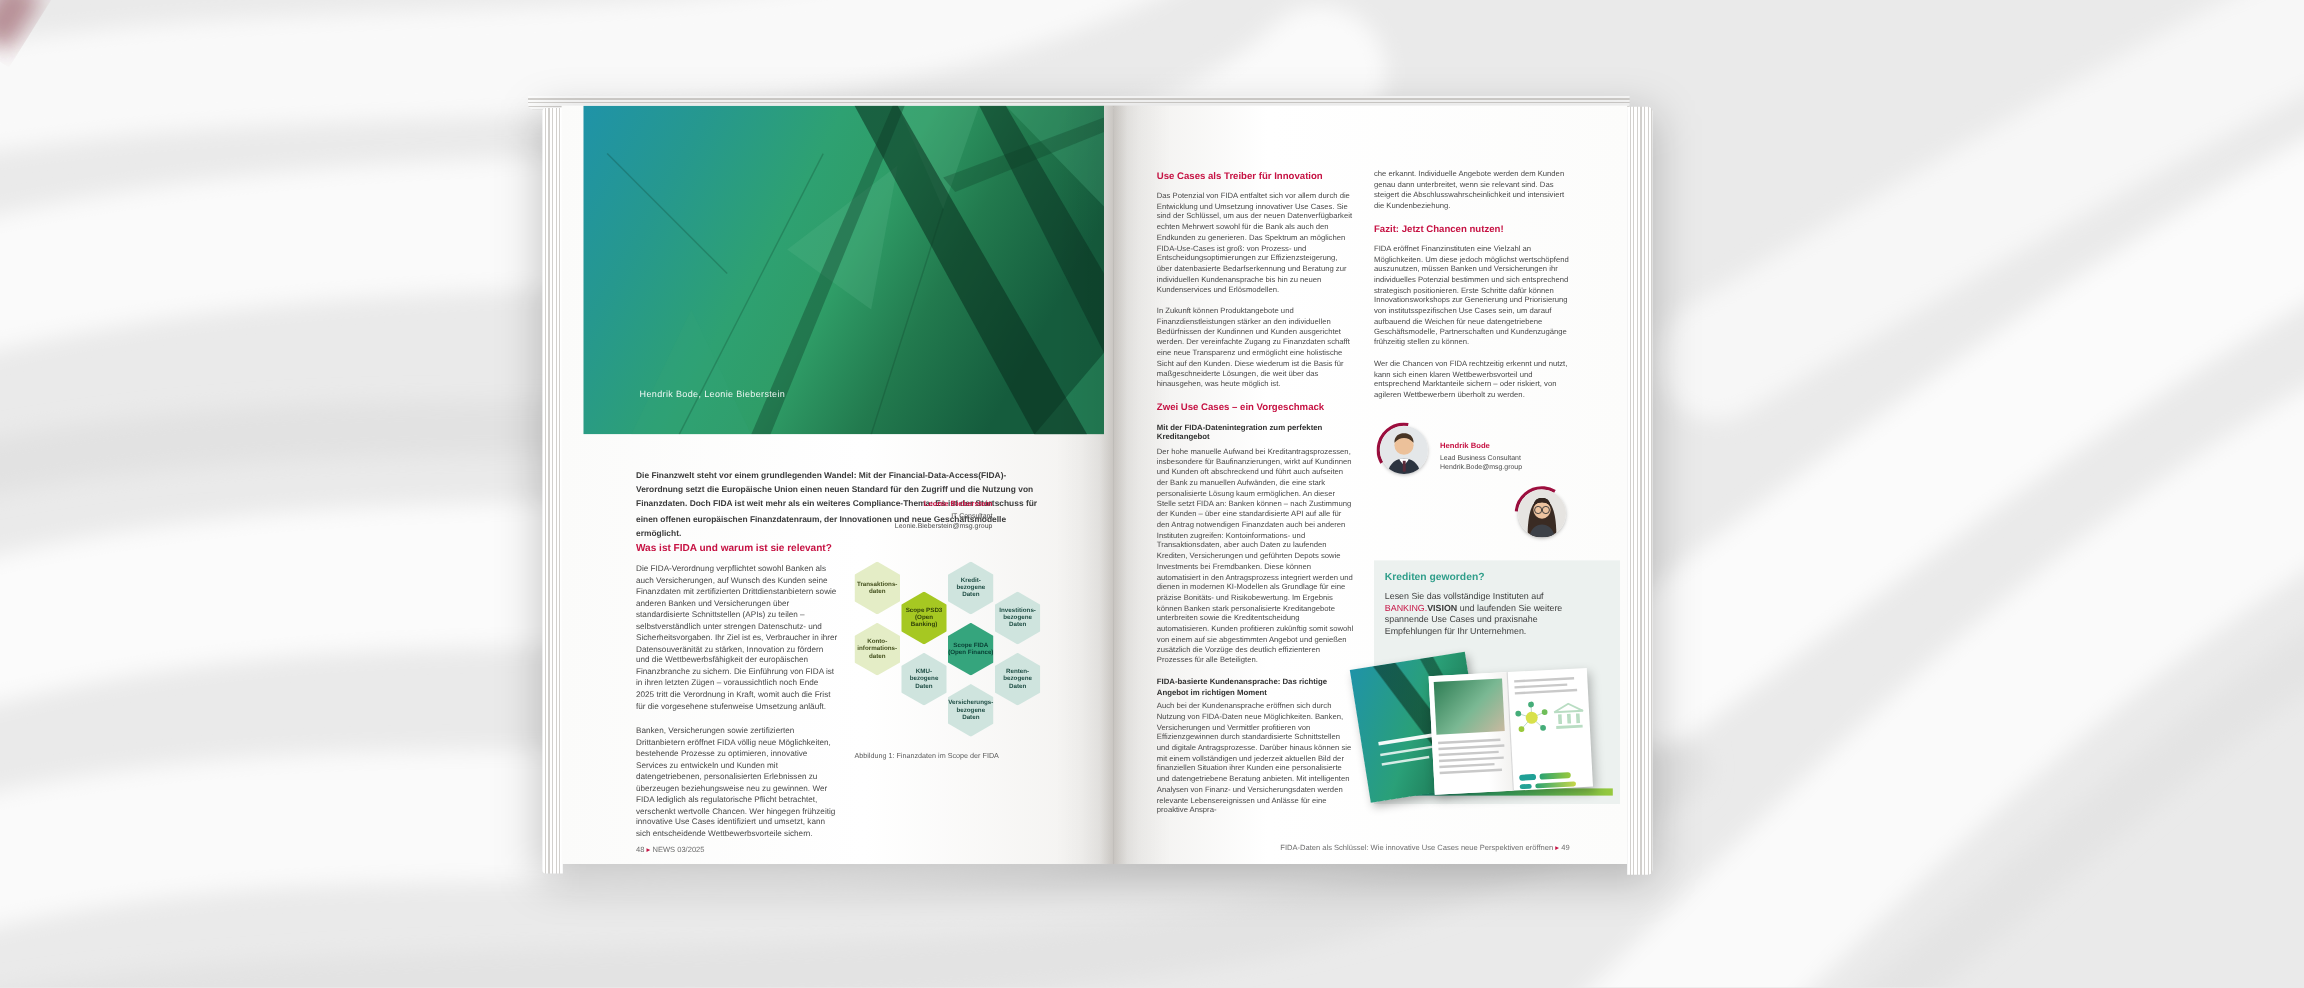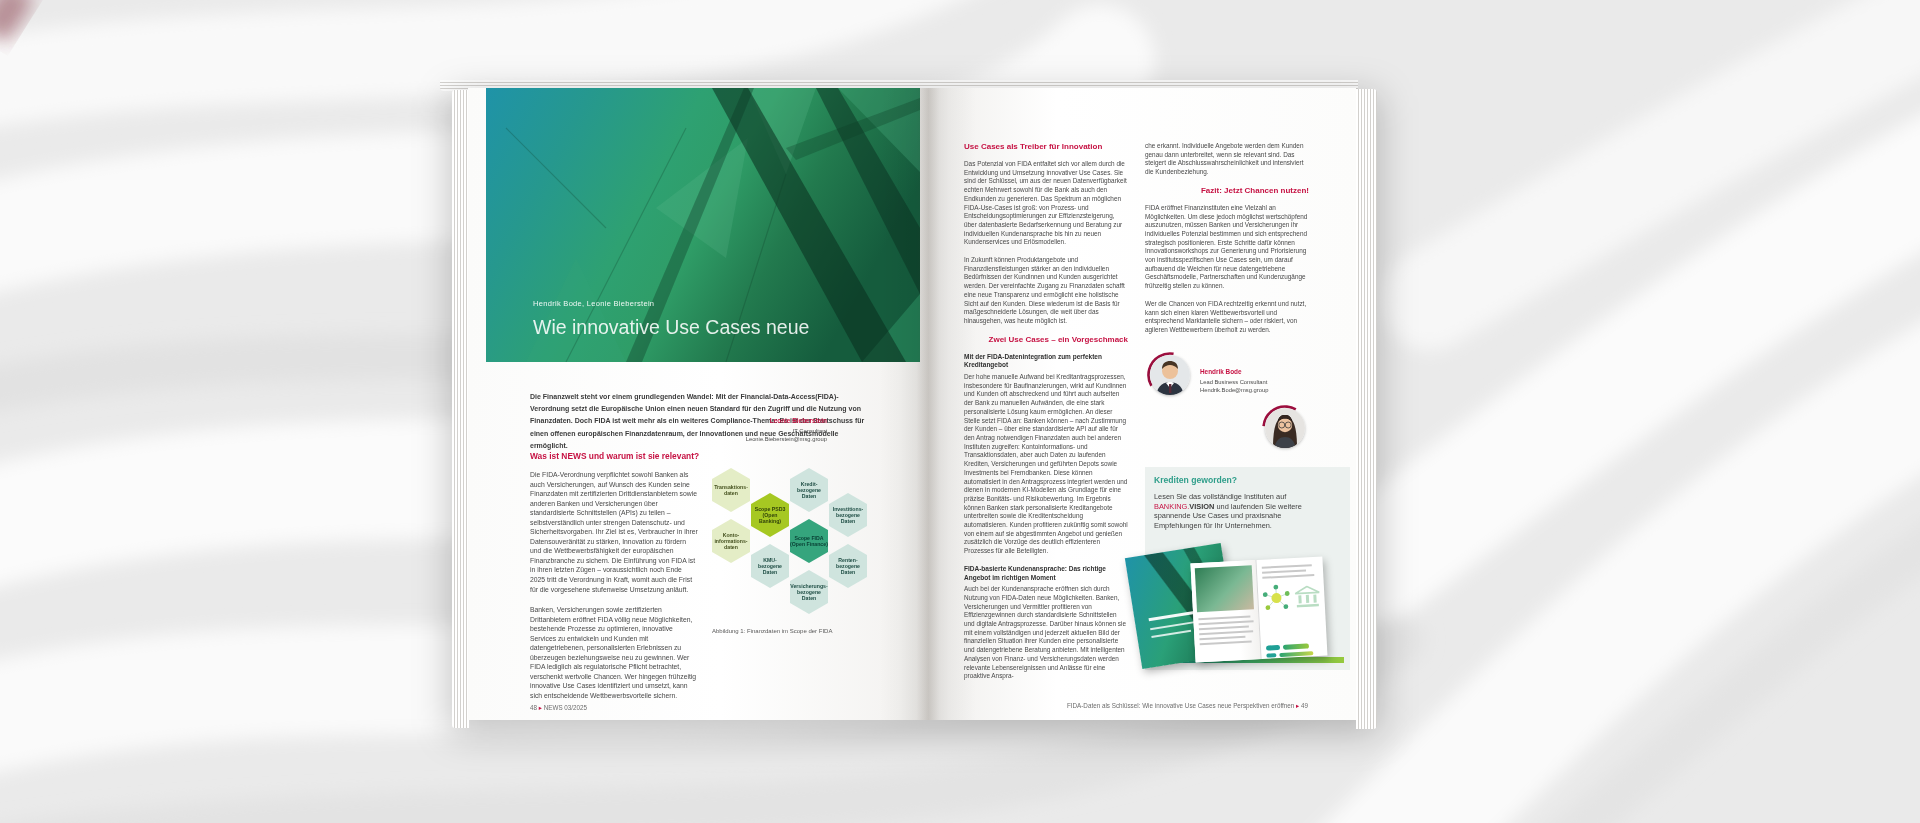--- a/index.html
+++ b/index.html
@@ -63,21 +63,21 @@
   .footer-right{right:48px;top:614px;text-align:right;}
   .seg-red{color:#c61243;margin-top:36px;}
   .seg-dark{color:#3a3a3a;font-weight:bold;}
 
   
   .r-col{position:absolute;top:54px;font-size:6.4px;line-height:8.7px;color:#484848;}
   .r-col-1{left:36px;width:164px;}
   .r-col-2{left:217px;width:164px;}
   .r-col p{margin:0 0 9px 0;}
   .r-heading{font-size:8px;font-weight:bold;color:#c61243;margin:0 0 8px 0;line-height:10px;}
-  .r-heading.mt{text-align:right;}
+  .r-heading.mt{}
   .r-subhead{font-size:6.5px;font-weight:bold;color:#303030;margin:0 0 3px 0;line-height:8.7px;}
 
   .author-card{position:absolute;}
   .avatar-wrap{position:absolute;width:46px;height:46px;}
   .avatar{position:absolute;left:3px;top:3px;width:40px;height:40px;border-radius:50%;overflow:hidden;
           box-shadow:0 1px 3px rgba(0,0,0,.25);}
   .avatar svg{display:block;}
   .arc{position:absolute;left:0;top:0;}
   .author-text{position:absolute;font-size:5.8px;line-height:8.5px;color:#4a4a4a;}
   .author-name{font-size:6.4px;font-weight:bold;color:#c61243;margin-bottom:1px;}
@@ -163,26 +163,25 @@
           <polygon points="40,274 140,274 90,170" fill="#35a377" opacity="0.25"></polygon>
           <polygon points="376,274 434,206 434,274" fill="#2f9a69" opacity="0.5"></polygon>
           <polygon points="226,0 262,0 420,274 376,274" fill="#0a2e1e" opacity="0.55"></polygon>
           <polygon points="330,0 352,0 434,140 434,206" fill="#0a301f" opacity="0.5"></polygon>
           <polygon points="140,274 156,274 268,0 258,0" fill="#0c3522" opacity="0.35"></polygon>
           <polygon points="300,60 434,10 434,22 310,72" fill="#0d3a26" opacity="0.3"></polygon>
           <path d="M80,274 L200,40 M300,86 L240,274 M20,40 L120,140" stroke="#0e3a26" stroke-width="1.2" opacity="0.25"></path>
         </svg>
         <div class="cover-text">
           <div class="byline">Hendrik Bode, Leonie Bieberstein</div>
-          <div class="cover-title-light">Wie innovative Use Cases neue</div>
         </div>
       </div>
 
       <div class="intro">Die Finanzwelt steht vor einem grundlegenden Wandel: Mit der Financial-Data-Access(FIDA)-Verordnung setzt die Europäische Union einen neuen Standard für den Zugriff und die Nutzung von Finanzdaten. Doch FIDA ist weit mehr als ein weiteres Compliance-Thema: Es ist der Startschuss für einen offenen europäischen Finanzdatenraum, der Innovationen und neue Geschäftsmodelle ermöglicht.</div>
-      <div class="l-heading">Was ist NEWS und warum ist sie relevant?</div>
+      <div class="l-heading">Was ist FIDA und warum ist sie relevant?</div>
       <div class="l-col">
         <p>Die FIDA-Verordnung verpflichtet sowohl Banken als auch Versicherungen, auf Wunsch des Kunden seine Finanzdaten mit zertifizierten Drittdienstanbietern sowie anderen Banken und Versicherungen über standardisierte Schnittstellen (APIs) zu teilen – selbstverständlich unter strengen Datenschutz- und Sicherheitsvorgaben. Ihr Ziel ist es, Verbraucher in ihrer Datensouveränität zu stärken, Innovation zu fördern und die Wettbewerbsfähigkeit der europäischen Finanzbranche zu sichern. Die Einführung von FIDA ist in ihren letzten Zügen – voraussichtlich noch Ende 2025 tritt die Verordnung in Kraft, womit auch die Frist für die vorgesehene stufenweise Umsetzung anläuft.</p>
         <p>Banken, Versicherungen sowie zertifizierten Drittanbietern eröffnet FIDA völlig neue Möglichkeiten, bestehende Prozesse zu optimieren, innovative Services zu entwickeln und Kunden mit datengetriebenen, personalisierten Erlebnissen zu überzeugen beziehungsweise neu zu gewinnen. Wer FIDA lediglich als regulatorische Pflicht betrachtet, verschenkt wertvolle Chancen. Wer hingegen frühzeitig innovative Use Cases identifiziert und umsetzt, kann sich entscheidende Wettbewerbsvorteile sichern.</p>
       </div>
 
       <div>
         <div class="hex hex-1 hx-lime-pale">Transaktions-
 daten</div>
         <div class="hex hex-2 hx-lime-pale">Konto-
 informations-

